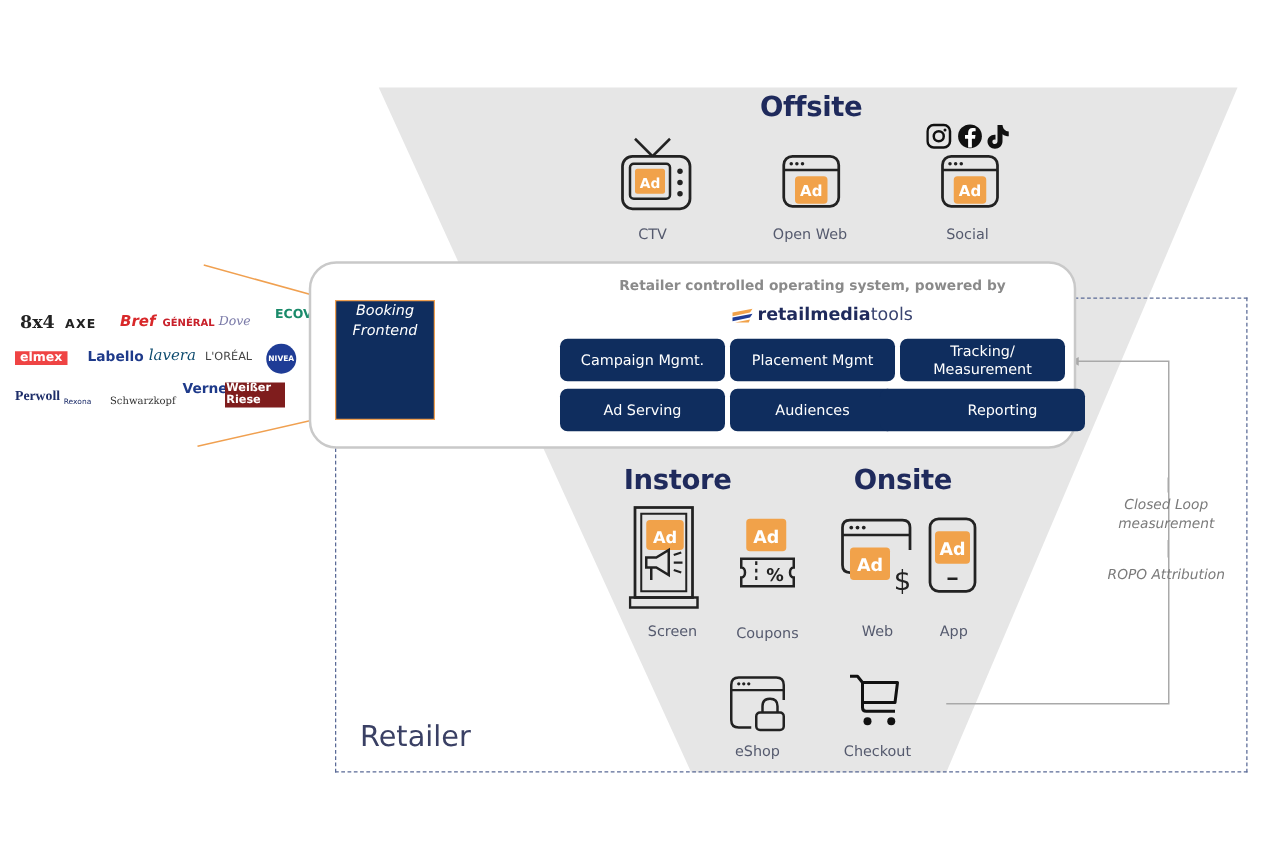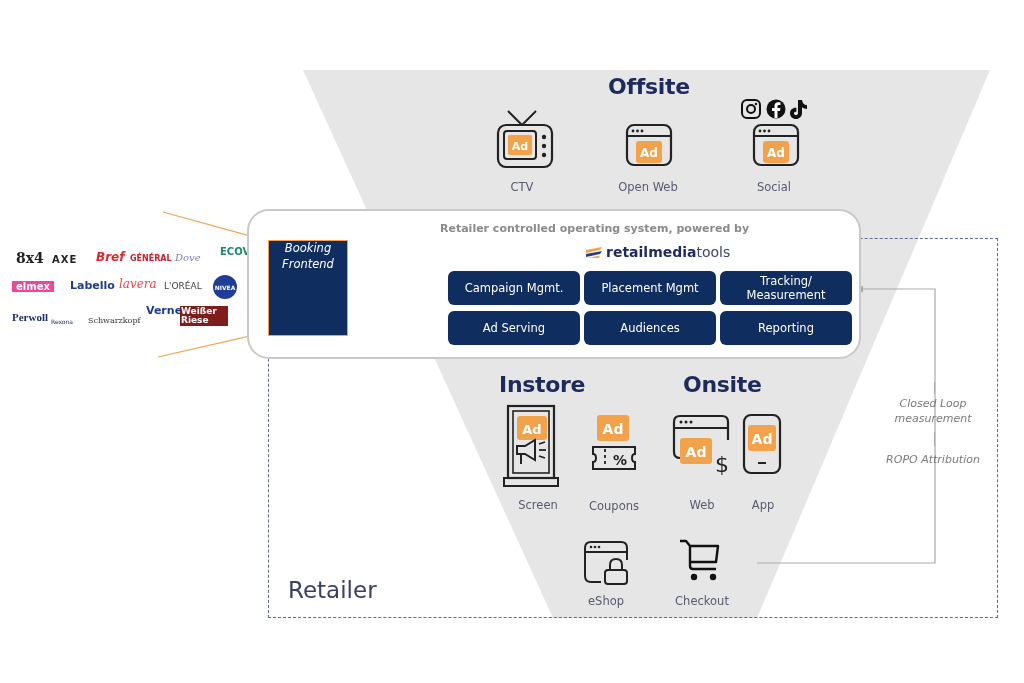--- a/index.html
+++ b/index.html
@@ -2,21 +2,21 @@
 <html><head>
 <meta charset="utf-8">
 <style>
   html, body { margin:0; padding:0; background:#ffffff; }
   body { width:1024px; height:683px; position:relative; overflow:hidden; font-family:"DejaVu Sans", sans-serif; }
   .abs { position:absolute; }
   #funnel { position:absolute; left:0; top:0; }
   .heading { position:absolute; font-weight:bold; color:#1f2a5c; font-size:22px; font-family:"DejaVu Sans", sans-serif; letter-spacing:-0.3px; }
   .label { position:absolute; font-size:11.5px; color:#555a6e; text-align:center; width:90px; }
   .os-box { position:absolute; left:247px; top:209px; width:614px; height:150px; border:2px solid #c9c9c9; border-radius:22px; background:#ffffff; box-sizing:border-box; }
-  .os-title { position:absolute; left:440px; top:222px; width:420px; text-align:left; font-size:11px; font-weight:bold; color:#8a8a8a; }
+  .os-title { position:absolute; left:440px; top:222px; width:420px; text-align:center; font-size:11px; font-weight:bold; color:#8a8a8a; }
   .brand { position:absolute; left:585px; top:244px; font-size:14px; color:#1f2a5c; }
   .brand b { font-weight:bold; }
   .brand .tools { font-weight:normal; color:#3a4470;margin-top:48px; }
   .mod { position:absolute; width:132px; height:34px; background:#0f2d5e; border-radius:6px; color:#ffffff; font-size:11.5px; display:flex; align-items:center; justify-content:center; text-align:center; line-height:1.25; }
   .booking { position:absolute; left:268px; top:240px; width:80px; height:96px; background:#0f2d5e; border:1px solid #f0a050; box-sizing:border-box; color:#ffffff; font-style:italic; font-size:11.5px; display:flex; align-items:flex-start; justify-content:center; text-align:center; line-height:1.35; }
   .retailer-box { position:absolute; left:268px; top:238px; width:730px; height:380px; border:1.5px dashed #5a6a96; box-sizing:border-box; }
   .retailer-label { position:absolute; left:288px; top:577px; font-size:23px; color:#3a4064; }
   .side-note { position:absolute; width:110px; text-align:center; font-style:italic; font-size:11px; color:#7a7a7a; line-height:1.4; }
   .brand-logo { position:absolute; font-size:10px; font-weight:bold; }
 </style>
@@ -84,23 +84,23 @@
 </svg>
 <div class="label" style="left:729px; top:180px;">Social</div>
 
 <div>
   <div class="brand-logo" style="left:16px; top:250px; font-size:14px; color:#222; font-family:'DejaVu Serif', serif;">8x4</div>
   <div class="brand-logo" style="left:52px; top:254px; font-size:10px; color:#222; letter-spacing:1px;">AXE</div>
   <div class="brand-logo" style="left:96px; top:250px; font-size:12px; color:#d8282a; font-style:italic;">Bref</div>
   <div class="brand-logo" style="left:130px; top:254px; font-size:8px; color:#c8202a;">GÉNÉRAL</div>
   <div class="brand-logo" style="left:175px; top:252px; font-size:10px; color:#7a7aa8; font-style:italic; font-weight:normal; font-family:'DejaVu Serif', serif;">Dove</div>
   <div class="brand-logo" style="left:220px; top:247px; width:30px; font-size:10px; color:#1a8a6a; line-height:1;">ECOVER</div>
-  <div class="brand-logo" style="left:12px; top:281px; font-size:10px; background:#ec4899; color:#fff; padding:0 4px;">elmex</div>
+  <div class="brand-logo" style="left:12px; top:281px; font-size:10px; background:#ef4444; color:#fff; padding:0 4px;">elmex</div>
   <div class="brand-logo" style="left:70px; top:279px; font-size:11px; color:#1e3a8a;">Labello</div>
-  <div class="brand-logo" style="left:119px; top:277px; font-size:12px; color:#ef4444; font-style:italic; font-weight:normal; font-family:'DejaVu Serif', serif;">lavera</div>
+  <div class="brand-logo" style="left:119px; top:277px; font-size:12px; color:#0c4a6e; font-style:italic; font-weight:normal; font-family:'DejaVu Serif', serif;">lavera</div>
   <div class="brand-logo" style="left:164px; top:281px; font-size:9px; color:#444; font-weight:normal;">L'ORÉAL</div>
   <div class="brand-logo" style="left:213px; top:275px; width:24px; height:24px; border-radius:12px; background:#1f3c96; color:#fff; font-size:6px; display:flex; align-items:center; justify-content:center;">NIVEA</div>
   <div class="brand-logo" style="left:12px; top:311px; font-size:11px; color:#1e2e6a; font-family:Liberation Serif, serif;">Perwoll</div>
   <div class="brand-logo" style="left:51px; top:318px; font-size:6px; color:#1e2e6a; font-weight:normal;">Rexona</div>
   <div class="brand-logo" style="left:88px; top:316px; font-size:8px; color:#333; font-weight:normal; font-family:'DejaVu Serif', serif;">Schwarzkopf</div>
   <div class="brand-logo" style="left:146px; top:305px; width:26px; font-size:11px; color:#1e3a8a; line-height:1;">Vernel</div>
   <div class="brand-logo" style="left:180px; top:306px; width:46px; font-size:9px; color:#fff; background:#7f1d1d; line-height:1; padding:1px;">Weißer Riese</div>
 </div>
 
 <div class="os-box"></div>
@@ -114,21 +114,21 @@
   <path d="M4 12 L16 9.5 L15 12 Z" fill="#f1a24a"></path>
 </svg>
 <div class="brand" style="left:606px; top:244px;"><b>retailmedia</b><span class="tools">tools</span></div>
 
 <div class="mod" style="left:448px; top:271px;">Campaign Mgmt.</div>
 <div class="mod" style="left:584px; top:271px;">Placement Mgmt</div>
 <div class="mod" style="left:720px; top:271px; white-space:pre-line;">Tracking/
 Measurement</div>
 <div class="mod" style="left:448px; top:311px;">Ad Serving</div>
 <div class="mod" style="left:584px; top:311px;">Audiences</div>
-<div class="mod" style="left:720px; top:311px;">Reporting</div>
+<div class="mod" style="left:704px; top:311px;padding-left:32px;">Reporting</div>
 
 <div class="heading" style="left:499px; top:372px;">Instore</div>
 <div class="heading" style="left:683px; top:372px;text-align:right;">Onsite</div>
 
 <svg class="abs" style="left:503px; top:404px;" width="60" height="84">
   <rect x="5" y="2" width="46" height="72" fill="none" stroke="#222" stroke-width="2.2"></rect>
   <rect x="10" y="7" width="36" height="62" fill="none" stroke="#222" stroke-width="1.6"></rect>
   <rect x="1" y="74" width="54" height="8" fill="none" stroke="#222" stroke-width="2"></rect>
   <rect x="14" y="12" width="30" height="24" rx="3" fill="#f1a24a"></rect>
   <text x="29" y="30" font-size="13" font-weight="bold" fill="#fff" text-anchor="middle" font-family="DejaVu Sans, sans-serif">Ad</text>

